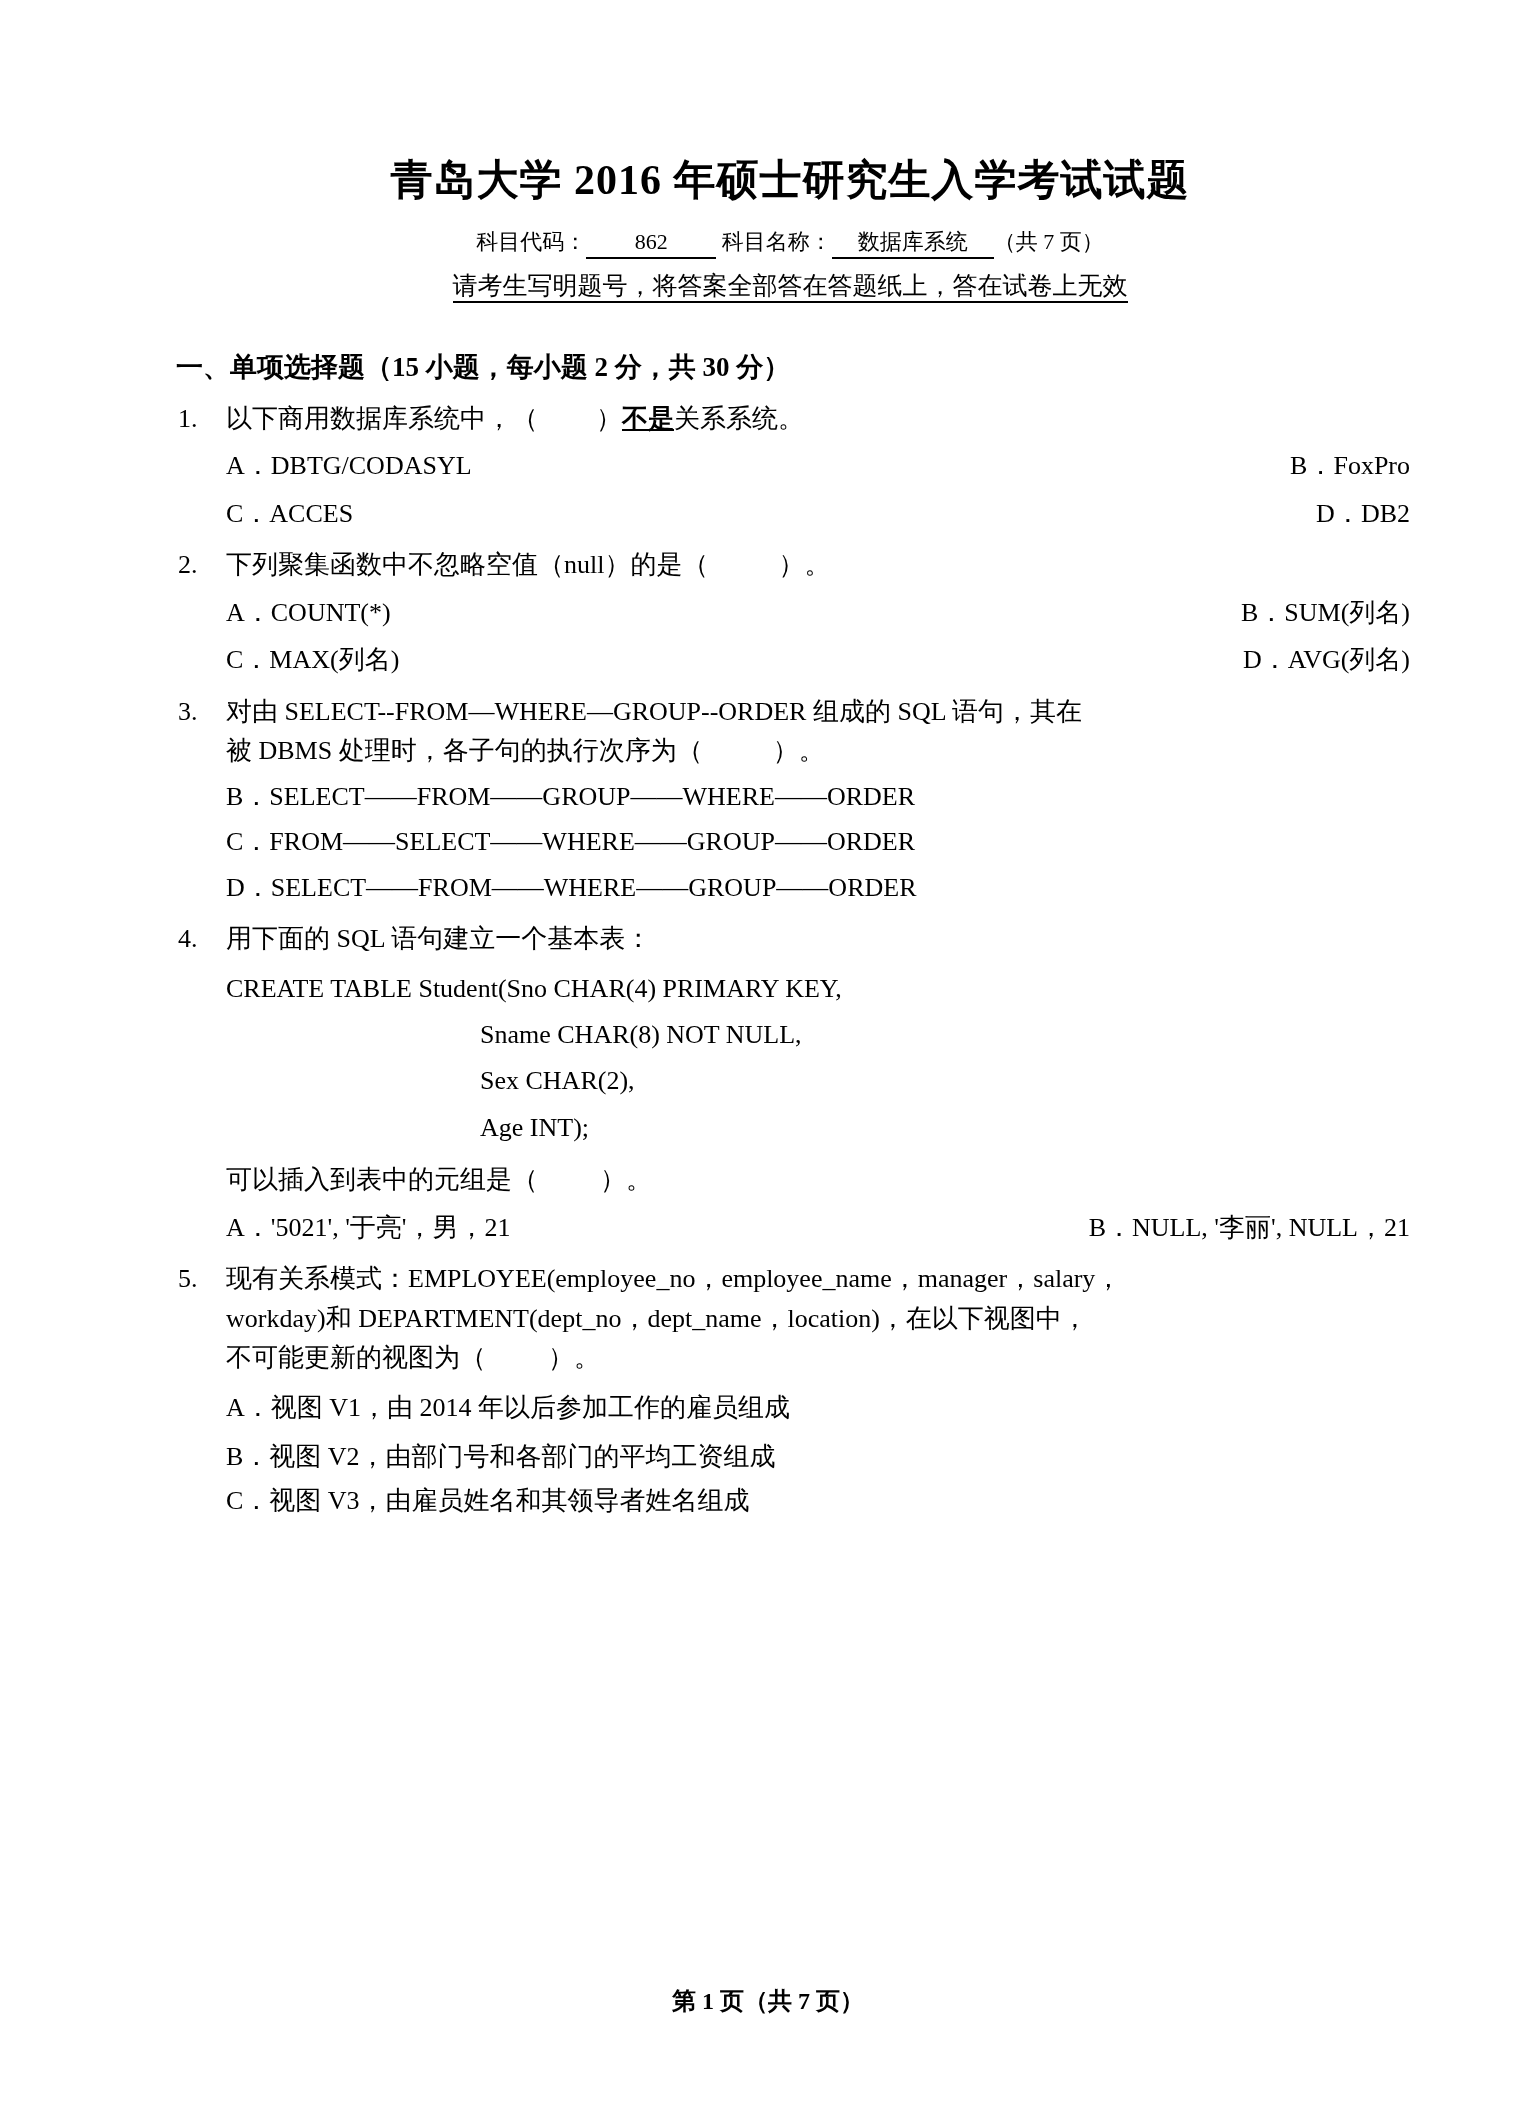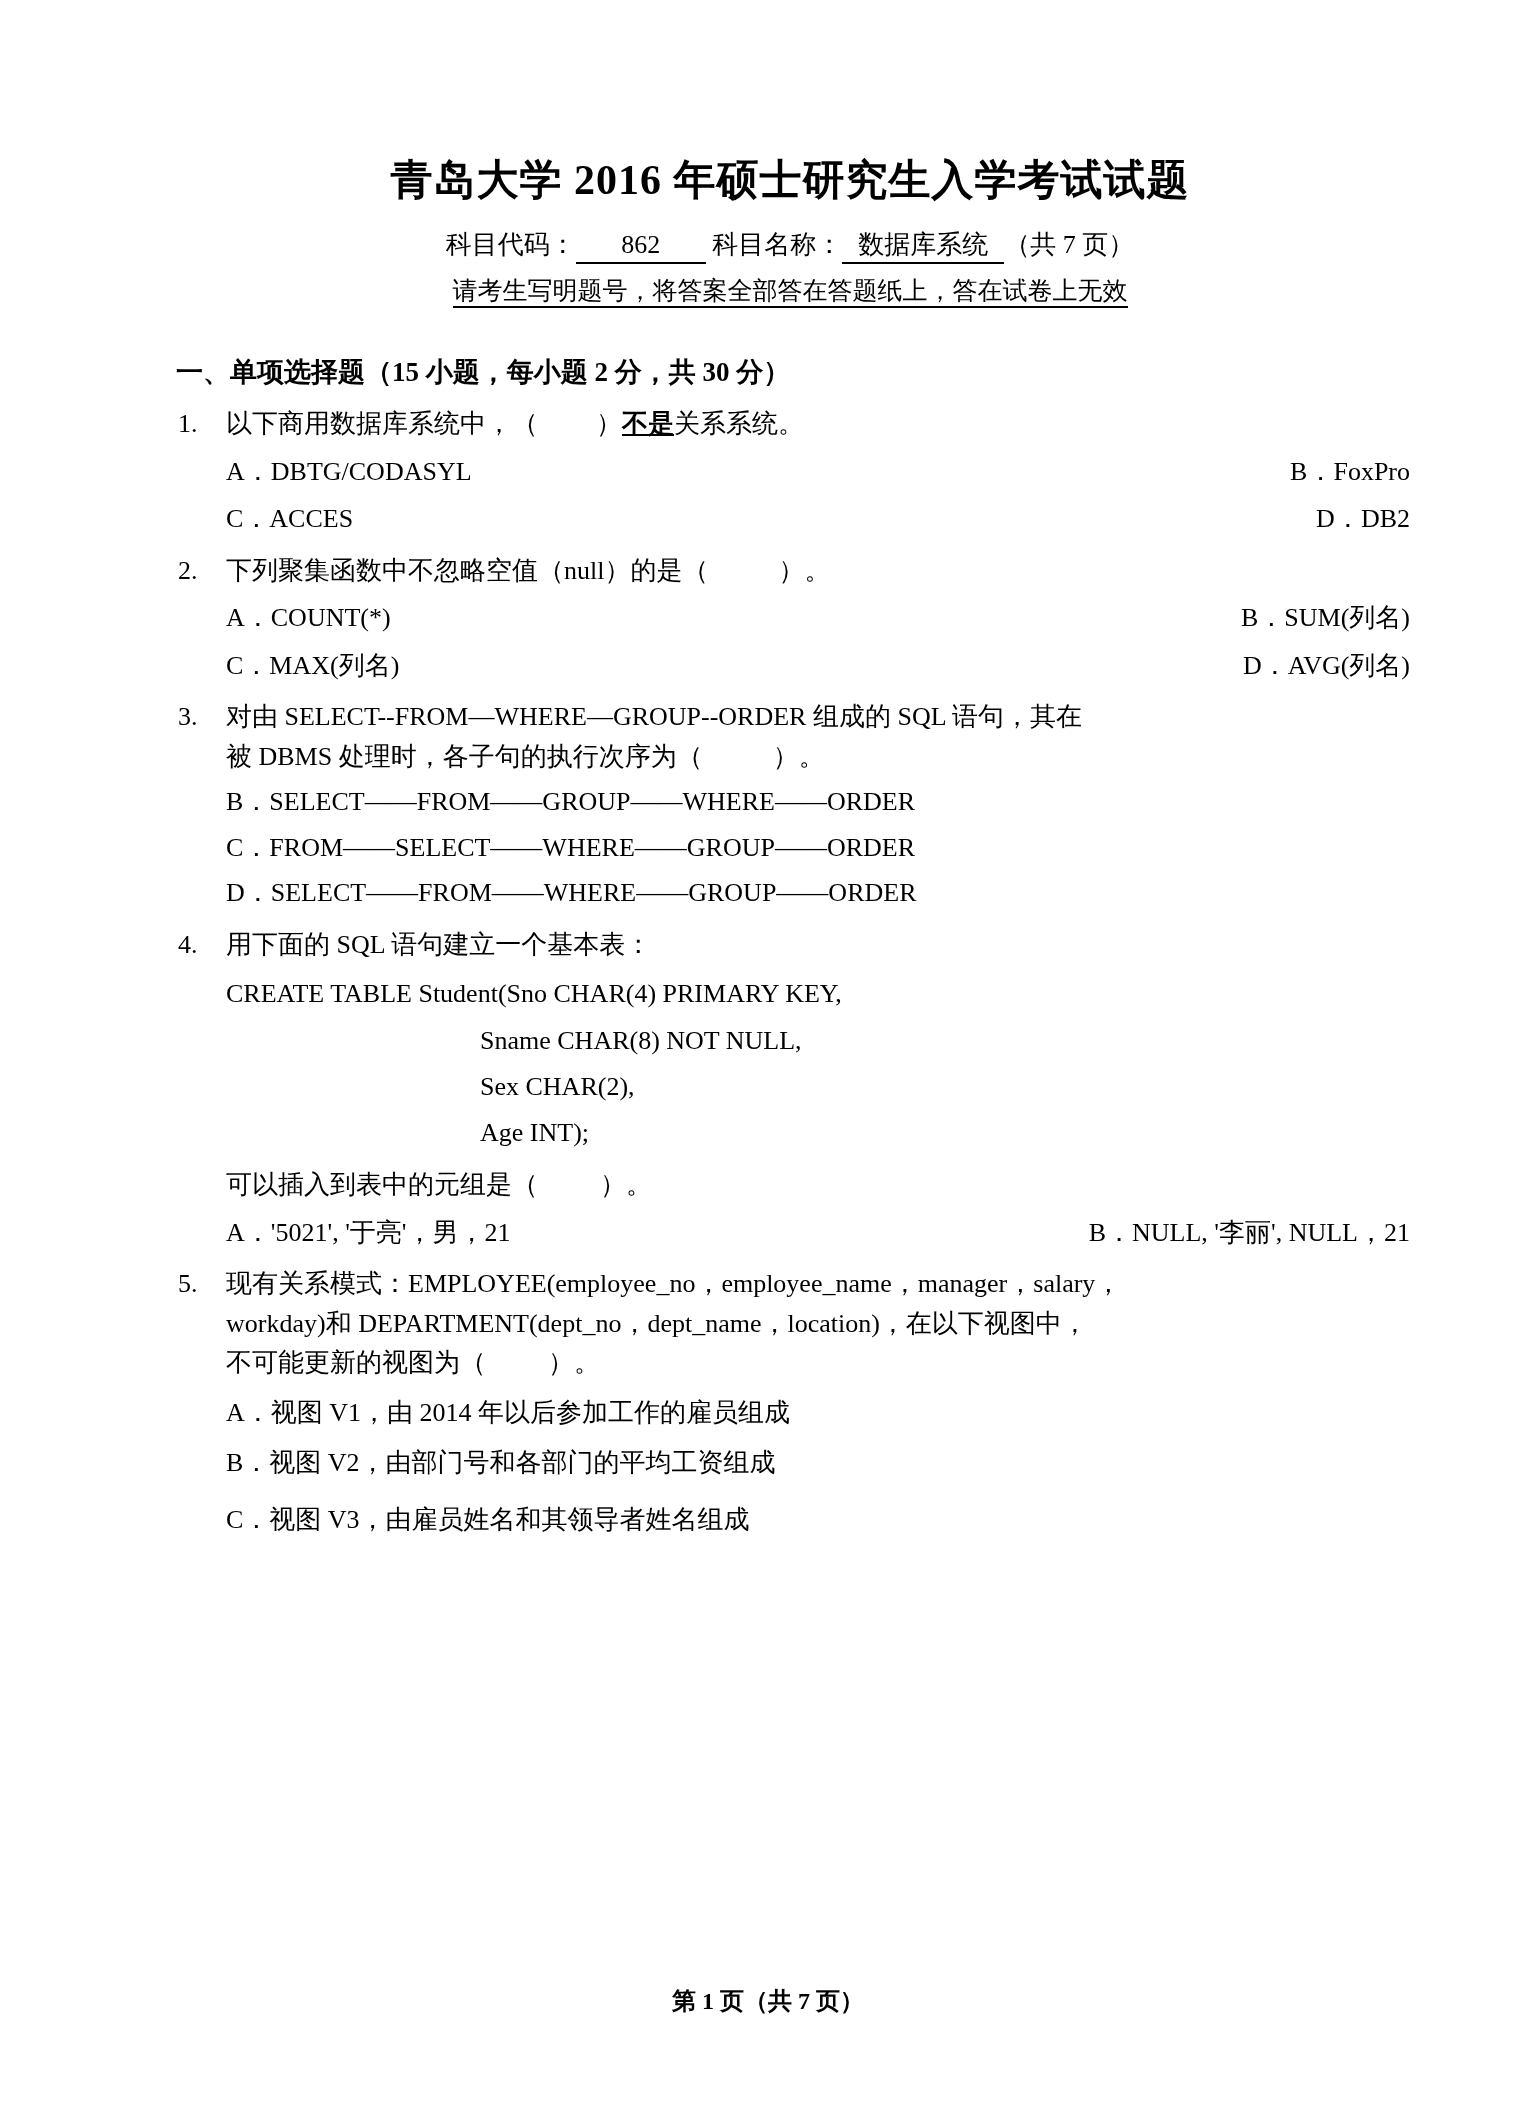--- a/index.html
+++ b/index.html
@@ -33,21 +33,21 @@
     text-align: center;
     font-size: 42px;
     font-weight: bold;
     letter-spacing: 1px;
     margin-top: 155px;
     line-height: 1.2;
     white-space: nowrap;
   }
   .subject-line {
     text-align: center;
-    font-size: 26px;
+    font-size: 22px;
     margin-top: 22px;
     line-height: 1.35;
     white-space: nowrap;
   }
   .subject-line .fill {
     display: inline-block;
     border-bottom: 2px solid #000;
     min-width: 118px;
     text-align: center;
     padding: 0 6px;
@@ -246,21 +246,21 @@
     <div class="q">
       <div class="q-line">
         <div class="q-num">5.</div>
         <div class="q-text">现有关系模式：EMPLOYEE(employee_no，employee_name，manager，salary，</div>
       </div>
       <div class="q-cont">workday)和 DEPARTMENT(dept_no，dept_name，location)，在以下视图中，</div>
       <div class="q-cont"><span>不可能更新的视图为（</span><span style="display:inline-block;width:62px"></span><span>）。</span></div>
       <div class="opts">
         <div class="opt-single" style="margin-top:10px"><span class="opt-letter">A．</span><span>视图 V1，由 2014 年以后参加工作的雇员组成</span></div>
         <div class="opt-single" style="margin-top:10px"><span class="opt-letter">B．</span><span>视图 V2，由部门号和各部门的平均工资组成</span></div>
-        <div class="opt-single" style="margin-top:18px"><span class="opt-letter">C．</span><span>视图 V3，由雇员姓名和其领导者姓名组成</span></div>
+        <div class="opt-single" style="margin-top:4px"><span class="opt-letter">C．</span><span>视图 V3，由雇员姓名和其领导者姓名组成</span></div>
       </div>
     </div>
 
   </div>
 
   <div class="footer">
     <span>第 1 页（共 7 页）</span>
   </div>
 </div>
 

